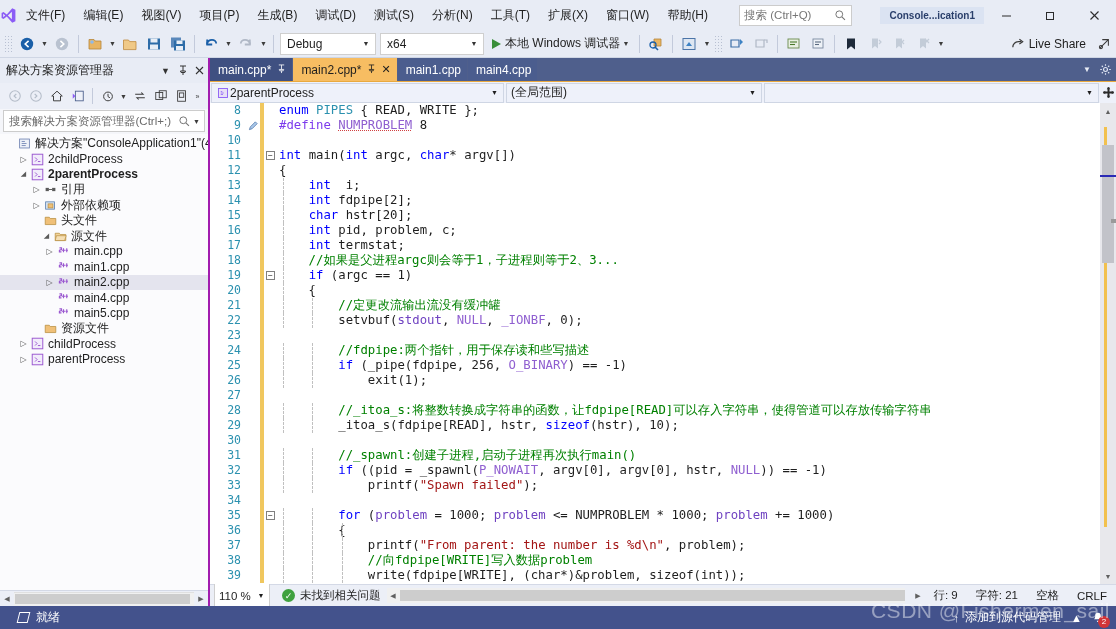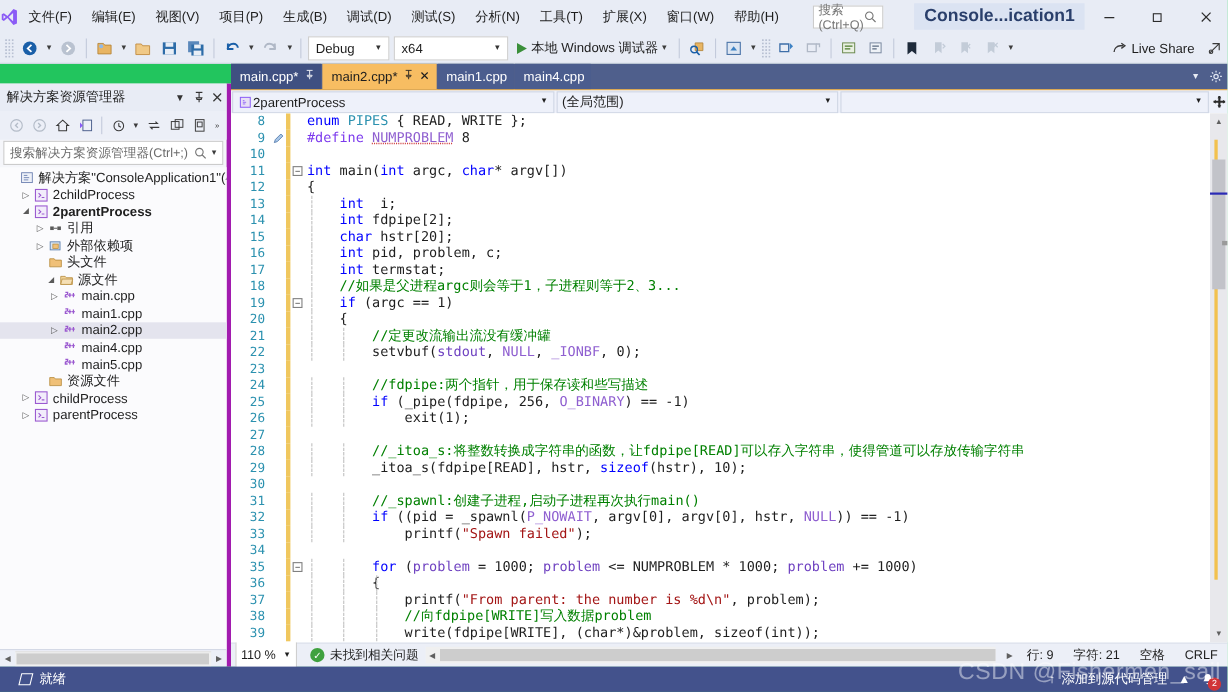--- a/index.html
+++ b/index.html
@@ -7,21 +7,21 @@
     margin: 0; padding: 0;
     width: 1116px; height: 629px;
     overflow: hidden;
     font-family: "Liberation Sans", sans-serif;
     font-size: 12px;
     background: #ffffff;
   }
   #app {
     width: 1116px; height: 629px;
     position: relative;
-    background: #22c55e;
+    background: #0c4a6e;
     display: flex; flex-direction: column;
   }
 
   
   .titlebar {
     height: 30px;
     background: #e8ecf5;
     display: flex; align-items: center;
     flex: 0 0 30px;
     position: relative;
@@ -45,21 +45,21 @@
     border: 1px solid #ccc;
     display: flex; align-items: center;
     padding: 0 4px;
     position: relative;
   }
   .search-box .ph { color: #777; font-size: 11.5px; flex: 1; }
   .search-icon { width: 13px; height: 13px; opacity: .75; }
   .win-title {
     margin-left: 28px;
     font-weight: bold; color: #2a3f6b;
-    font-size: 16px;
+    font-size: 10px;
     background: #dbe3f2;
     padding: 3px 9px;
     white-space: nowrap;
   }
   .win-ctrls { margin-left: auto; display: flex; height: 30px; }
   .win-btn {
     width: 44px; height: 30px;
     display: flex; align-items: center; justify-content: center;
     color: #2b2b2b; font-size: 13px;
   }
@@ -93,21 +93,21 @@
   .combo {
     height: 22px; background: #fff;
     border: 1px solid #cfcfcf;
     display: flex; align-items: center;
     padding: 0 2px 0 6px;
     font-size: 12px; color: #1e1e1e;
     margin: 0 2px;
   }
   .combo .cv { flex: 1; white-space: nowrap; }
   .combo .ca { width: 14px; text-align: center; font-size: 7px; color: #333; }
-  .combo.debug { width: 74px; }
+  .combo.debug { width: 96px; }
   .combo.plat { width: 104px; }
   .run-btn {
     display: flex; align-items: center; height: 22px;
     padding: 0 4px 0 3px; margin-left: 3px;
   }
   .play-tri {
     width: 0; height: 0;
     border-left: 9px solid #3a8f3a;
     border-top: 5.5px solid transparent;
     border-bottom: 5.5px solid transparent;
@@ -122,22 +122,21 @@
   .tb-right-icon { width: 24px; height: 22px; display: flex; align-items: center; justify-content: center; }
 
   
   .body { flex: 1; display: flex; min-height: 0; }
 
   
   .solexp {
     width: 210px; flex: 0 0 210px;
     background: #f5f6fa;
     display: flex; flex-direction: column;
-    border-right: 4px solid #a21caf;
-    margin-top: 18px;
+    border-right: 2px solid #a21caf;
   }
   .panel-head {
     height: 25px; flex: 0 0 25px;
     background: #e8ecf5;
     display: flex; align-items: center;
     padding-left: 6px;
     font-size: 12px; color: #1e1e1e;
   }
   .panel-head .ttl { flex: 1; white-space: nowrap; overflow: hidden; }
   .ph-btn {

